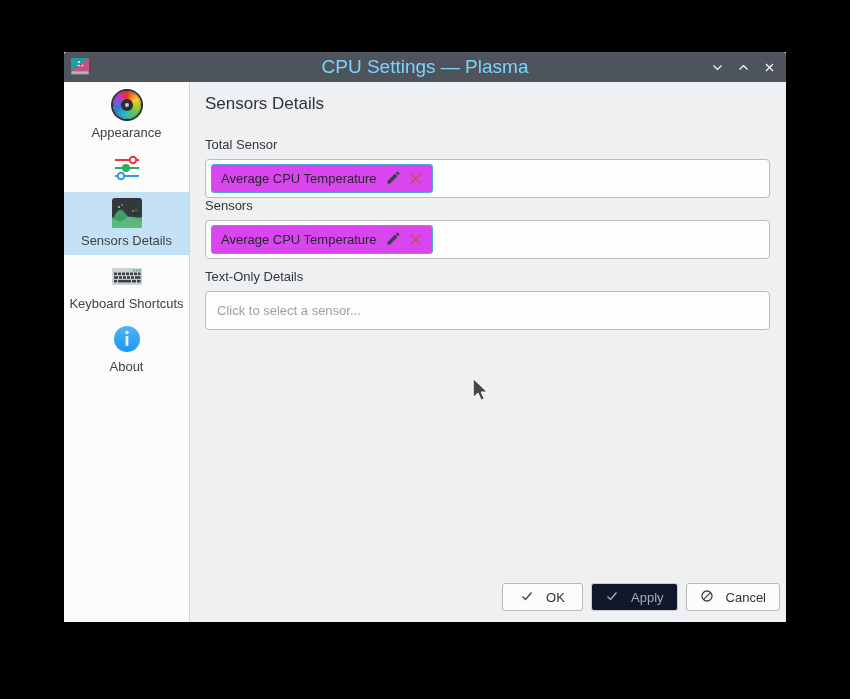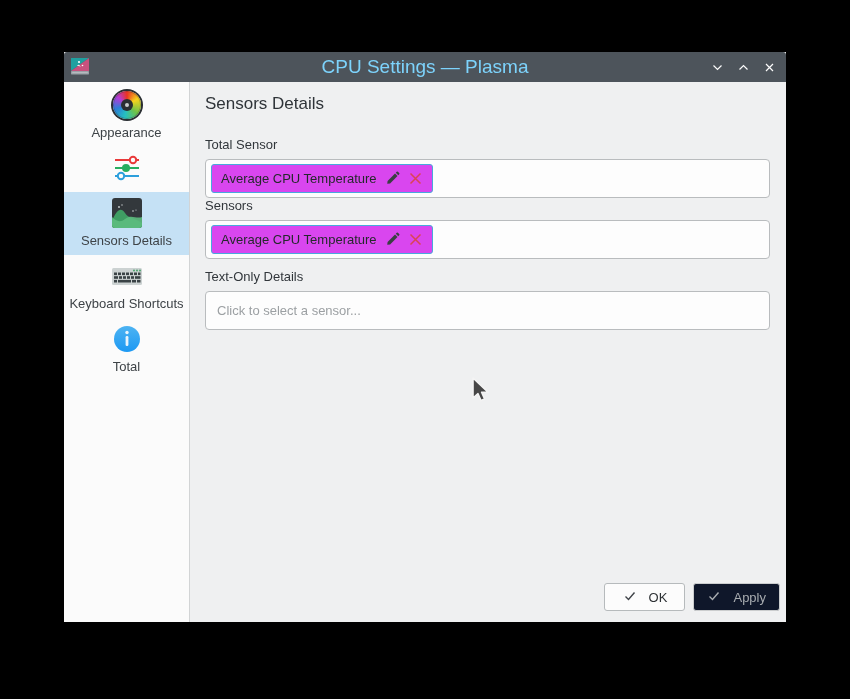--- a/index.html
+++ b/index.html
@@ -207,21 +207,21 @@
               <linearGradient id="infog" x1="0" y1="0" x2="0" y2="1">
                 <stop offset="0" stop-color="#4db3f2"></stop>
                   <stop offset="1" stop-color="#1d99f3"></stop>
               </linearGradient>
             </defs>
             <circle cx="14" cy="14" r="13" fill="url(#infog)"></circle>
             <rect x="12.6" y="11" width="2.8" height="10" rx="1.2" fill="#eaf5fd"></rect>
             <circle cx="14" cy="7.5" r="1.7" fill="#eaf5fd"></circle>
           </svg>
         </span>
-        <span>Total</span>
+        <span>About</span>
       </div>
 
     </div>
 
     <div class="content">
       <div class="page-heading">Sensors Details</div>
 
       <div class="field-label lbl-1">Total Sensor</div>
       <div class="input-box">
         <span class="chip">
@@ -273,20 +273,29 @@
           <span>OK</span>
         </button>
         <button class="btn btn-apply" disabled="">
           <span>
             <svg width="14" height="14" viewBox="0 0 14 14">
                 <polyline points="2.5,7.5 5.5,10.5 11.5,3.5" fill="none" stroke="#a8acb0" stroke-width="1.4"></polyline>
               </svg>
           </span>
           <span>Apply</span>
         </button>
+        <button class="btn btn-cancel">
+          <span>
+            <svg width="14" height="14" viewBox="0 0 14 14">
+                <circle cx="7" cy="7" r="5" fill="none" stroke="#3f4348" stroke-width="1.3"></circle>
+                <line x1="3.6" y1="10.4" x2="10.4" y2="3.6" stroke="#3f4348" stroke-width="1.3"></line>
+              </svg>
+          </span>
+          <span>Cancel</span>
+        </button>
       </div>
     </div>
   </div>
 </div>
 
 <svg class="cursor" width="24" height="30" viewBox="0 0 24 30">
   <path d="M3 2 L3 22 L8 17.7 L11 24.6 L14.6 23 L11.6 16.2 L18 16.2 Z" fill="#474747" stroke="#f4f4f4" stroke-width="1.6" stroke-linejoin="round"></path>
 </svg>
 
 </body></html>

